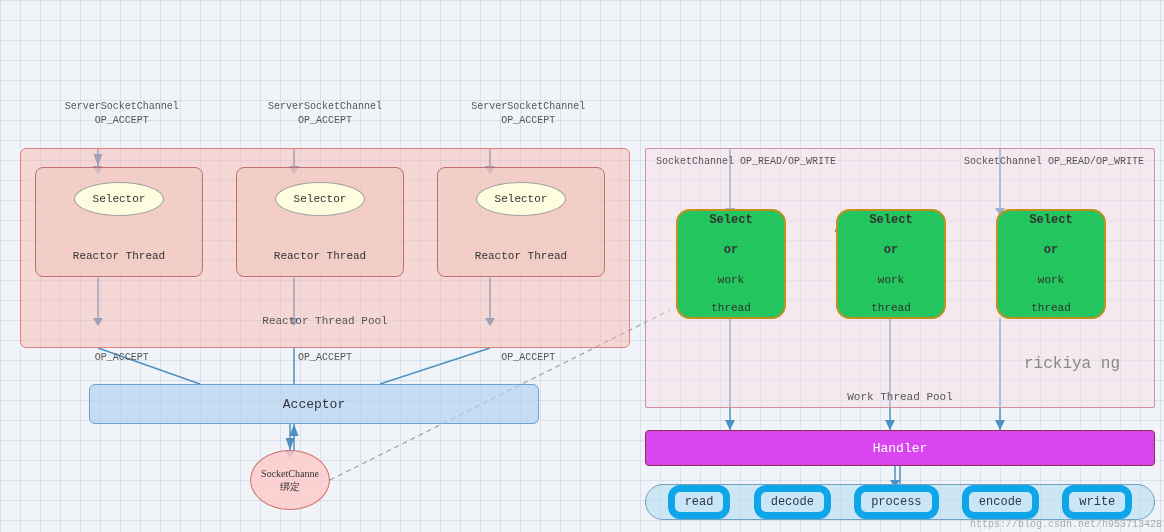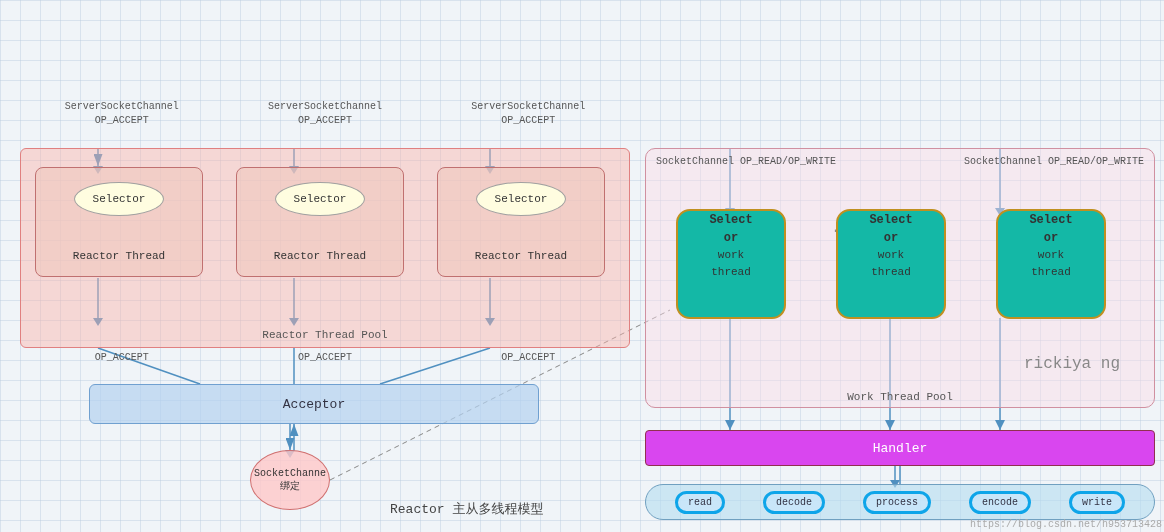--- a/index.html
+++ b/index.html
@@ -70,21 +70,21 @@
       position: absolute;
       bottom: 14px;
       left: 0; right: 0;
       text-align: center;
       font-size: 11px;
       color: #333;
     }
 
     .pool-label {
       position: absolute;
-      bottom: 6px;
+      bottom: 20px;
       left: 0; right: 0;
       text-align: center;
       font-size: 11px;
       color: #555;
     }
 
     
     .acceptor-box {
       position: absolute;
       left: 75px;
@@ -112,56 +112,57 @@
       background: rgba(255, 200, 200, 0.8);
       border: 1.5px solid #d07070;
       border-radius: 50%;
       display: flex;
       align-items: center;
       justify-content: center;
       text-align: center;
       font-size: 10px;
       color: #333;
       line-height: 1.3;
+      font-family: Liberation Serif, serif;
     }
 
     
     .bottom-label {
       position: absolute;
       bottom: 14px;
       left: 390px;
       font-size: 13px;
       color: #444;
     }
 
     
     .right-panel {
       position: absolute;
       left: 645px;
       top: 148px;
       width: 510px;
       height: 260px;
       background: rgba(250, 220, 230, 0.45);
       border: 1.5px solid #d090a0;
-      border-radius: 10px;
+      border-radius: 2px;
     }
 
     
     .work-box {
       position: absolute;
       top: 60px;
       width: 110px;
       height: 110px;
-      background: #14b8a6;
+      background: #22c55e;
       border: 2px solid #c09020;
       border-radius: 14px;
       display: flex;
       flex-direction: column;
       align-items: center;
-      justify-content: flex-start;
+      justify-content: space-between;
       font-size: 12px;
       color: #333;
       line-height: 1.5;
       text-align: center;
     }
     .work-box:nth-child(1) { left: 30px; }
     .work-box:nth-child(2) { left: 190px; }
     .work-box:nth-child(3) { left: 350px; }
 
     .work-thread-pool-label {
@@ -201,24 +202,24 @@
       border: 1.5px solid #70a0c0;
       border-radius: 20px;
       display: flex;
       align-items: center;
       justify-content: space-around;
       padding: 0 10px;
     }
 
     .bottom-item {
       background: rgba(200, 230, 250, 0.8);
-      border: 3px solid #0ea5e9;
+      border: 7px solid #0ea5e9;
       border-radius: 12px;
       padding: 3px 10px;
-      font-size: 10px;
+      font-size: 12px;
       color: #334;
     }
 
     
     .socket-top-label {
       position: absolute;
       font-size: 10px;
       color: #555;
       top: 6px;
       line-height: 1.4;
@@ -418,17 +419,16 @@
   </div>
 
   <div class="bottom-row">
     <div class="bottom-item">read</div>
     <div class="bottom-item">decode</div>
     <div class="bottom-item">process</div>
     <div class="bottom-item">encode</div>
     <div class="bottom-item">write</div>
   </div>
 
-  <div class="bottom-label">Reactor 主从多线程模型</div>
 
   <div class="watermark">https://blog.csdn.net/h953713428</div>
 
 </div>
 
 </body></html>

